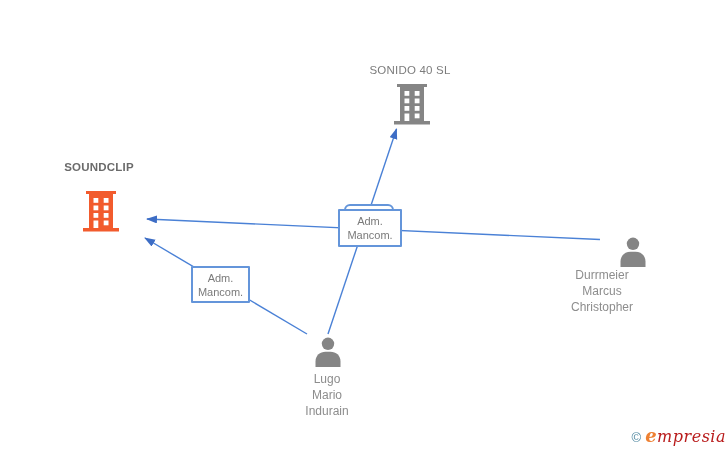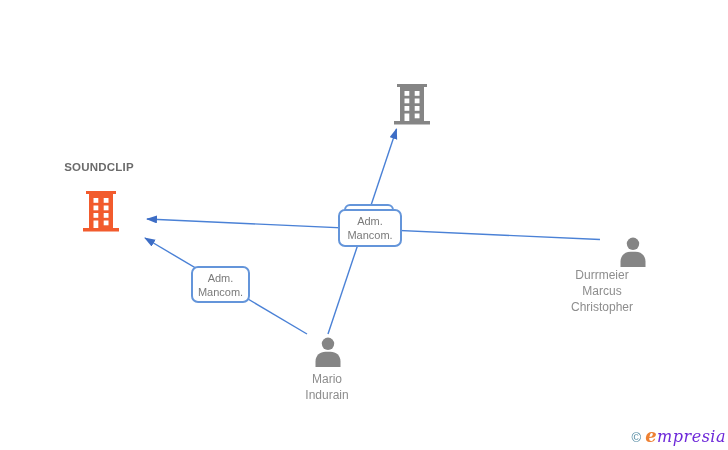--- a/index.html
+++ b/index.html
@@ -13,52 +13,53 @@
   .company-label.highlight{font-weight:bold;color:#6b6b6b;}
   .person-label{font-size:12px;color:#8d8d8d;line-height:16px;}
   .icon{position:absolute;display:block;}
   .label-box{position:absolute;}
   .label-box .back{
     position:absolute;left:6px;top:-5px;width:50px;height:16px;background:#fff;
     border:2px solid #6495da;border-radius:6px;z-index:0;box-sizing:border-box;
   }
   .label-box .front{
     position:relative;z-index:1;box-sizing:border-box;background:#ffffff;
-    border:2px solid #6495da;border-radius:7px;
+    border:2px solid #6495da;border-radius:1px;
     display:flex;align-items:center;justify-content:center;text-align:center;
     font-size:11px;line-height:14px;color:#7a7a7a;padding:2px 1px;
   }
   .box-center{left:338px;top:209px;}
   .box-center .front{width:64px;height:38px;}
   .box-left{left:191px;top:266px;}
   .box-left .front{width:59px;height:37px;}
   .watermark{
     position:absolute;right:2px;bottom:4px;display:flex;align-items:baseline;
   }
   .watermark .copy{color:#4e87a0;font-size:13px;margin-right:4px;}
   .watermark .brand{font-family:"DejaVu Serif", serif;font-style:italic;font-size:16px;letter-spacing:.5px;}
   .watermark .brand-e{color:#ee8032;font-weight:bold;font-size:18px;}
-  .watermark .brand-rest{color:#6d28d9;}
+  .watermark .brand-rest{color:#b91c1c;}
 </style>
 </head>
 <body>
 
 <div class="canvas">
 
   <svg class="edges" width="728" height="450" viewBox="0 0 728 450">
     <defs>
       <marker id="arrow" markerUnits="userSpaceOnUse" markerWidth="12" markerHeight="9" refX="10" refY="4" orient="auto">
         <path d="M0,0 L11,4 L0,8 Z" fill="#3d6dc5"></path>
       </marker>
     </defs>
     <line x1="600" y1="239.5" x2="147" y2="219" stroke="#4a81d6" stroke-width="1.4" marker-end="url(#arrow)"></line>
     <line x1="328" y1="334" x2="396.5" y2="129" stroke="#4a81d6" stroke-width="1.4" marker-end="url(#arrow)"></line>
     <line x1="307" y1="334" x2="145" y2="238" stroke="#4a81d6" stroke-width="1.4" marker-end="url(#arrow)"></line>
   </svg>
 
+  <div class="node-label company-label" style="left:325px;top:63px;width:170px;">SONIDO 40 SL</div>
   <span class="icon" style="left:394px;top:84px;">
     <svg width="36" height="41" viewBox="0 0 36 41">
       <g fill="#858585">
         <rect x="3" y="0" width="30" height="3"></rect>
         <rect x="6" y="3" width="24" height="34"></rect>
         <rect x="0" y="37" width="36" height="3.5"></rect>
       </g>
       <g fill="#ffffff">
         <rect x="10.5" y="7" width="4.8" height="4.8"></rect>
           <rect x="20.7" y="7" width="4.8" height="4.8"></rect>
@@ -120,20 +121,21 @@
 
   <span class="icon" style="left:313px;top:337px;">
     <svg width="30" height="30" viewBox="0 0 30 30">
       <g fill="#858585">
         <circle cx="15" cy="6.8" r="6.2"></circle>
         <path d="M2.5,30 v-5.5 c0,-6 4.5,-9.7 10,-9.7 h5 c5.5,0 10,3.7 10,9.7 V30 Z"></path>
       </g>
     </svg>
   </span>
   <div class="node-label person-label" style="left:247px;top:371px;width:160px;">
+    <div>Lugo</div>
     <div>Mario</div>
     <div>Indurain</div>
   </div>
 
   <div class="watermark">
     <span class="copy">©</span>
     <span class="brand"><span class="brand-e">e</span><span class="brand-rest">mpresia</span></span>
   </div>
 
 </div>

